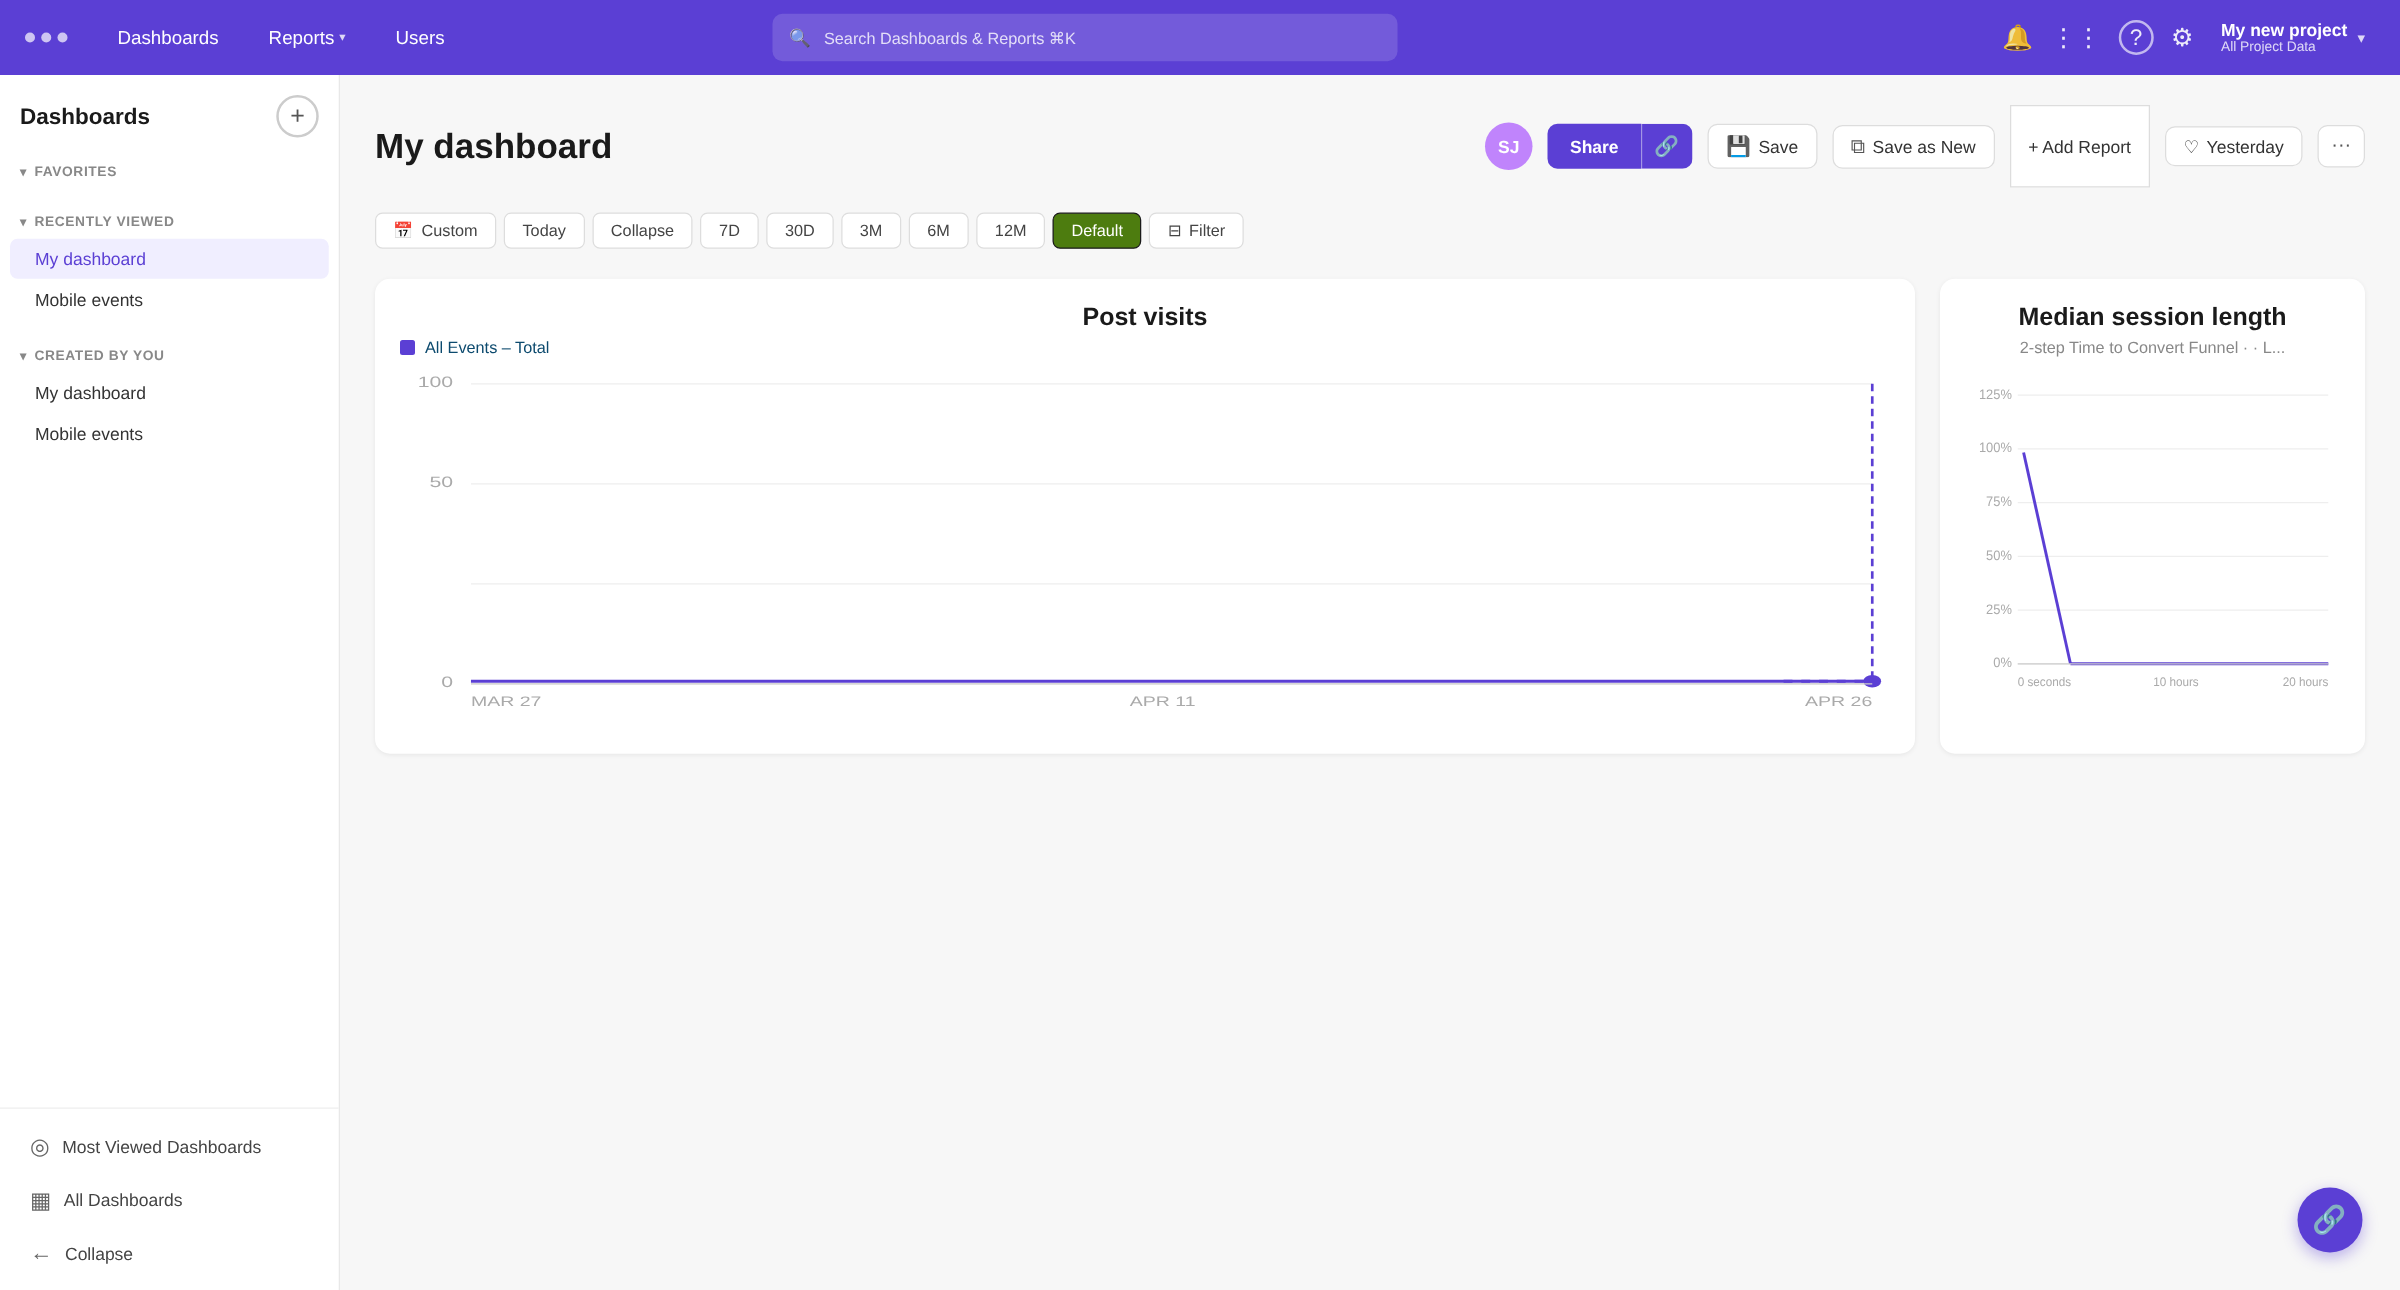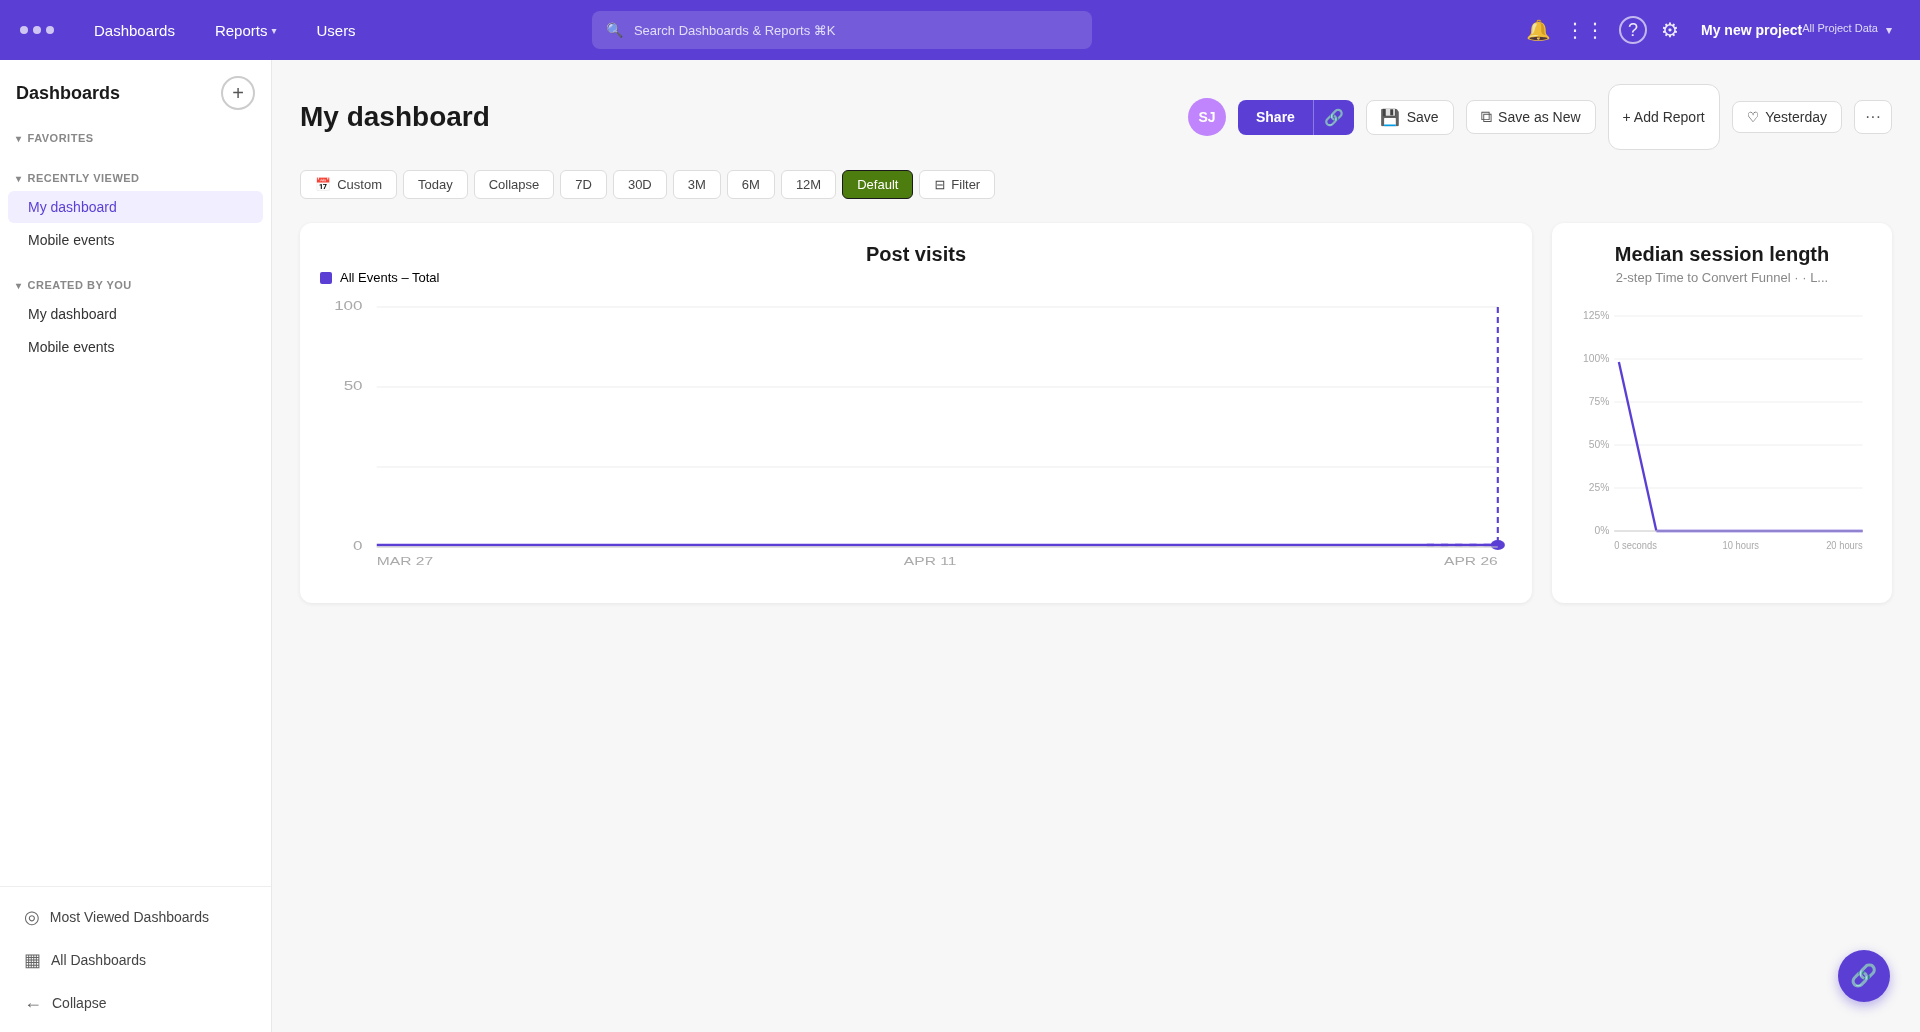--- a/index.html
+++ b/index.html
@@ -85,21 +85,21 @@
       padding: 8px 10px; font-size: 16px; cursor: pointer; border-left: 1px solid rgba(255,255,255,0.3);
     }
     .header-action-btn {
       display: flex; align-items: center; gap: 6px; background: #fff; border: 1px solid #ddd;
       border-radius: 8px; padding: 7px 14px; font-size: 14px; color: #333; cursor: pointer;
       font-weight: 500;
     }
     .header-action-btn .btn-icon { font-size: 16px; color: #555; }
     .add-report-btn {
       display: flex; align-items: center; gap: 6px; background: #fff; border: 1px solid #ddd;
-      border-radius: 12px; padding: 24px 14px; font-size: 14px; color: #333; cursor: pointer; font-weight: 500;
+      border-radius: 0; padding: 24px 14px; font-size: 14px; color: #333; cursor: pointer; font-weight: 500;
     }
     .favorite-btn {
       display: flex; align-items: center; gap: 6px; background: #fff; border: 1px solid #ddd;
       border-radius: 8px; padding: 7px 14px; font-size: 14px; color: #333; cursor: pointer; font-weight: 500;
     }
     .more-btn {
       background: #fff; border: 1px solid #ddd; border-radius: 8px; padding: 7px 10px;
       font-size: 16px; cursor: pointer; color: #555;
     }
 
@@ -119,21 +119,21 @@
     
     .charts-grid { display: grid; grid-template-columns: 1fr 340px; gap: 20px; }
 
     .chart-card {
       background: #fff; border-radius: 12px; padding: 20px; box-shadow: 0 1px 4px rgba(0,0,0,0.07);
       min-height: 380px;
       text-align: center;
     }
     .chart-title { font-size: 20px; font-weight: 700; color: #1a1a1a; margin-bottom: 4px; }
     .chart-subtitle { font-size: 13px; color: #888; margin-bottom: 16px; }
-    .chart-legend { display: flex; align-items: center; gap: 8px; margin-bottom: 12px; font-size: 13px; color: #000000; }
+    .chart-legend { display: flex; align-items: center; gap: 8px; margin-bottom: 12px; font-size: 13px; color: #0c4a6e; }
     .legend-dot { width: 12px; height: 12px; border-radius: 2px; background: #5b3fd4; }
 
     
     .chart-svg-area { width: 100%; height: 280px; position: relative; }
 
     
     .fab-btn {
       position: fixed; bottom: 30px; right: 30px; width: 52px; height: 52px; border-radius: 50%;
       background: #5b3fd4; display: flex; align-items: center; justify-content: center;
       color: #fff; font-size: 22px; cursor: pointer; box-shadow: 0 4px 12px rgba(91,63,212,0.4);
@@ -159,21 +159,21 @@
     <span class="search-icon-svg">🔍</span>
     <span style="color:rgba(255,255,255,0.8);font-size:13px;">Search Dashboards &amp; Reports ⌘K</span>
   </div>
 
   <div class="topnav-right">
     <span class="topnav-icon-btn" style="font-size:20px;">🔔</span>
     <span class="topnav-icon-btn" style="font-size:20px;">⋮⋮</span>
     <span class="topnav-icon-btn" style="font-size:18px; border:2px solid rgba(255,255,255,0.7); border-radius:50%; width:28px; height:28px; display:inline-flex; align-items:center; justify-content:center;">?</span>
     <span class="topnav-icon-btn" style="font-size:20px;">⚙</span>
     <div class="project-selector">
-      <div style="display:flex;flex-direction:row;">
+      <div style="display:flex;flex-direction:column;">
         <span class="project-name">My new project</span>
         <span class="project-sub">All Project Data</span>
       </div>
       <span class="project-chevron">▾</span>
     </div>
   </div>
 </nav>
 
 <aside class="sidebar">
   <div class="sidebar-top">

